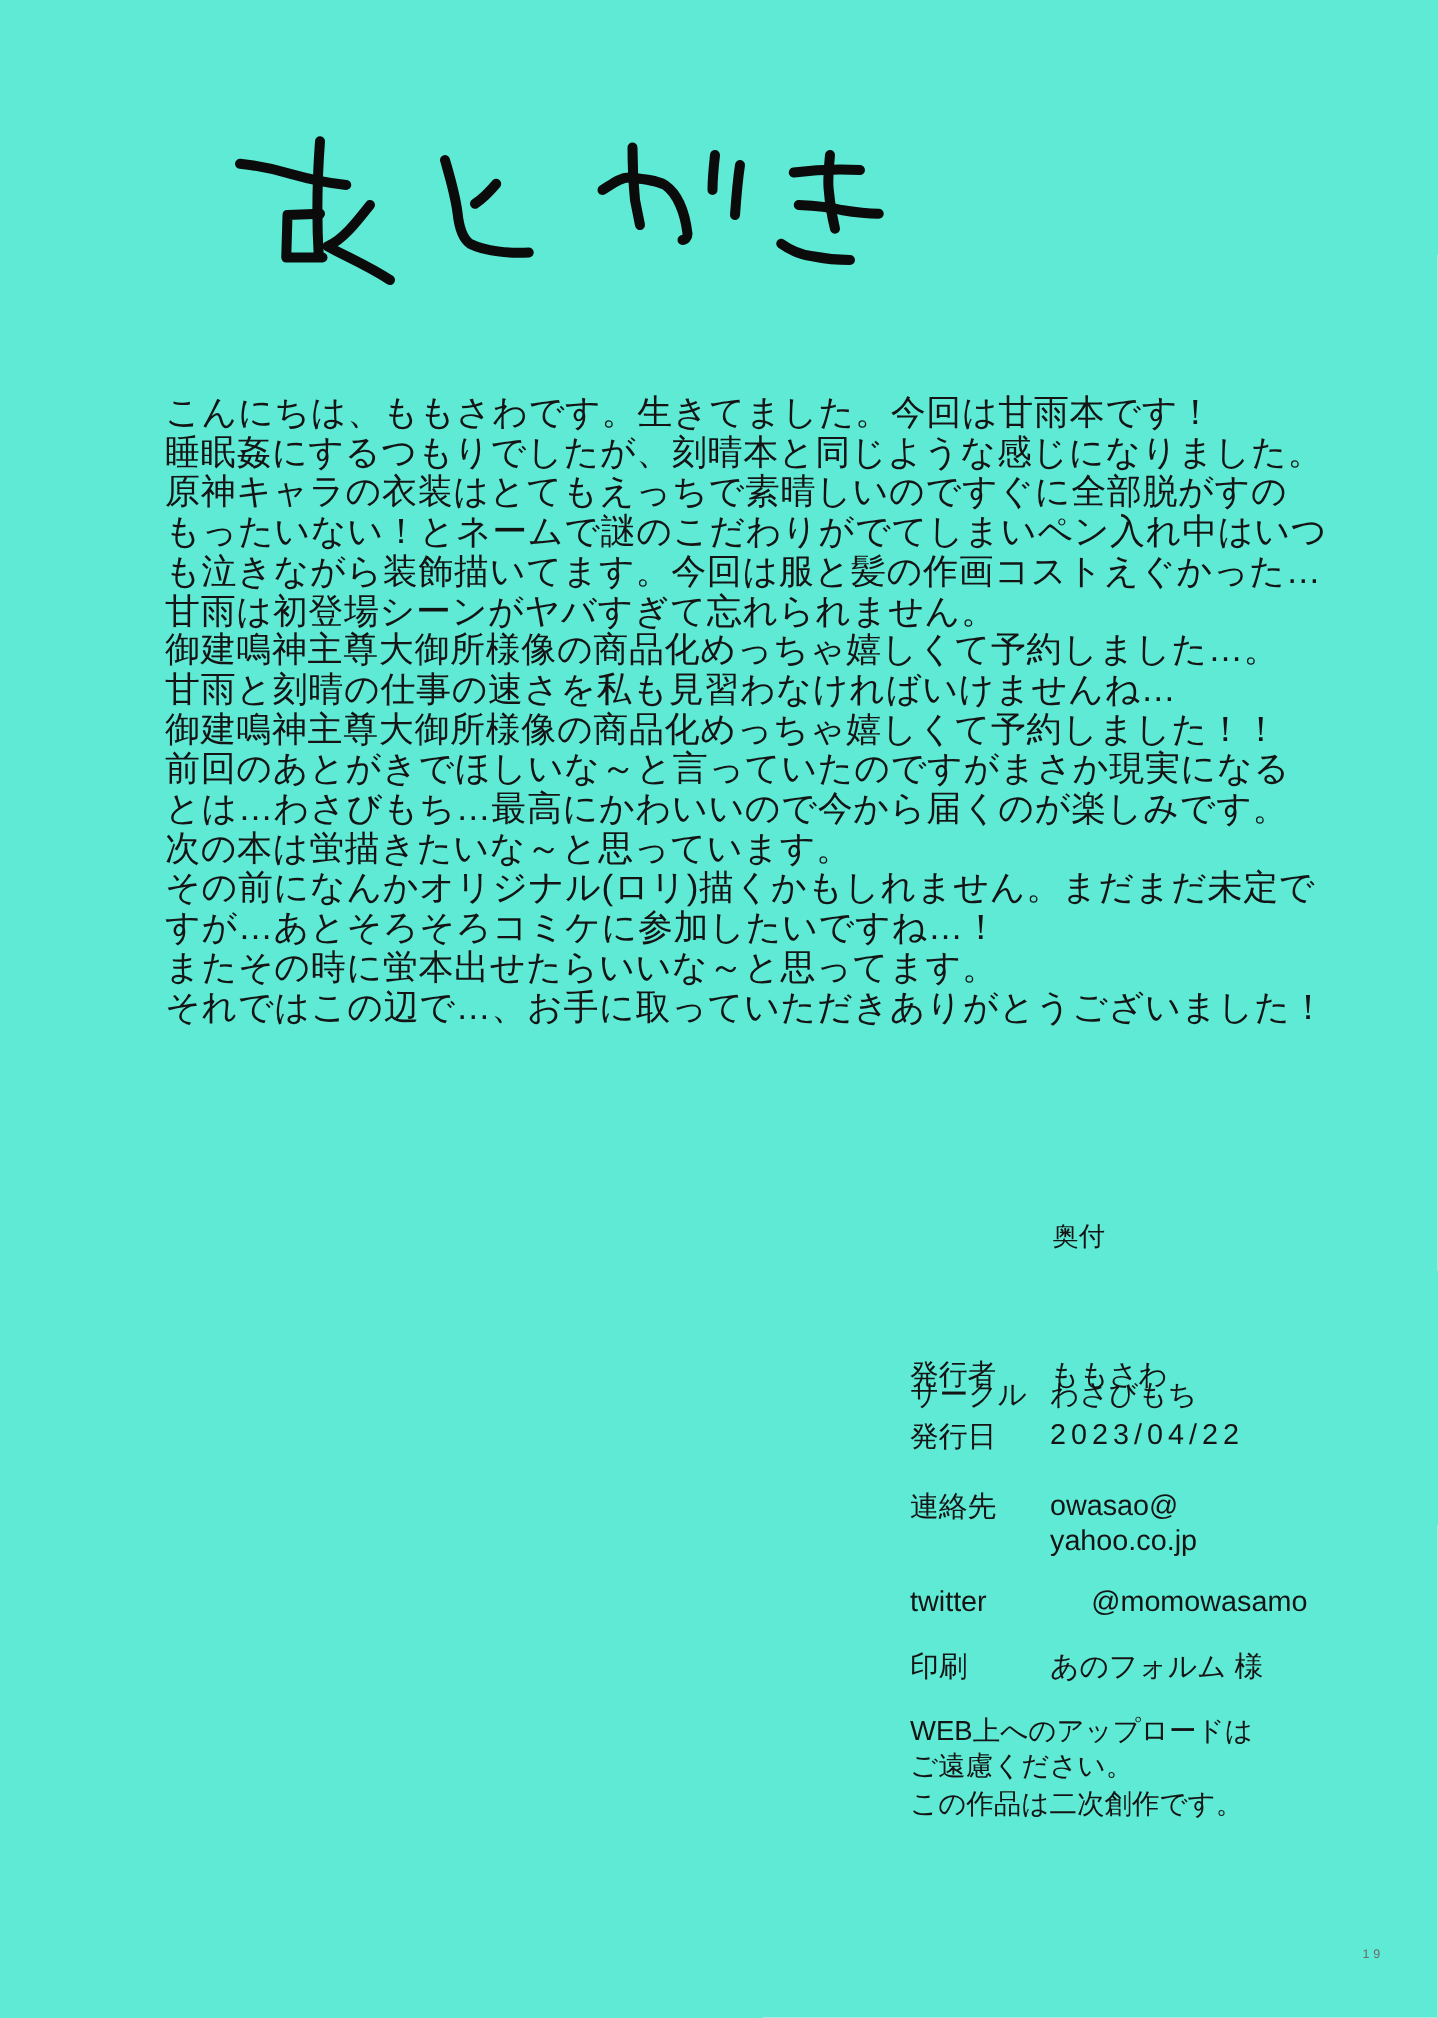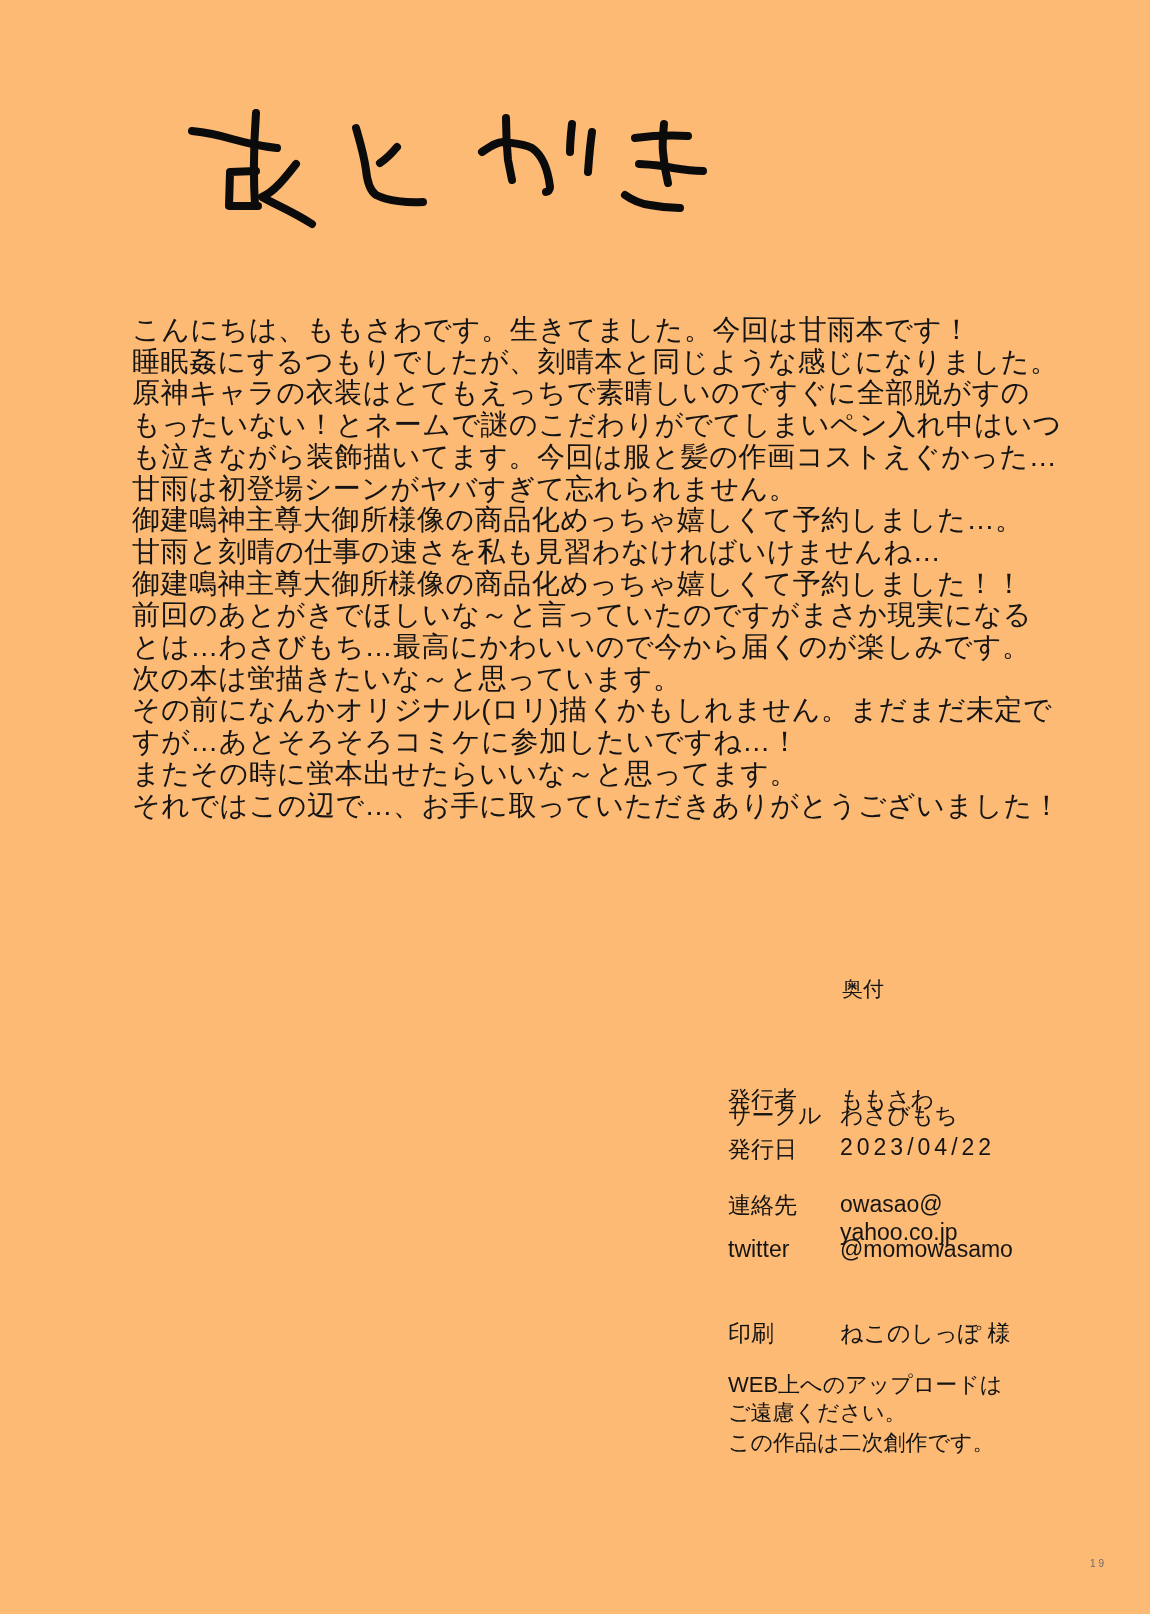--- a/index.html
+++ b/index.html
@@ -1,21 +1,21 @@
 <!DOCTYPE html>
 <html><head>
 <meta charset="utf-8">
 <style>
   html, body { margin: 0; padding: 0; background: #e8e8e8; }
   .page {
     position: relative;
     width: 1150px;
     height: 1614px;
     margin: 0 auto;
-    background: #fdba74;
+    background: #5eead4;
     overflow: hidden;
     font-family: "Liberation Sans", sans-serif;
     color: #141414;
   }
 
   
   .title-svg {
     position: absolute;
     left: 180px;
     top: 100px;
@@ -56,21 +56,21 @@
     font-size: 23px;
     white-space: nowrap;
   }
   .col-label { flex: 0 0 112px; width: 112px; }
   .col-value { }
   .row-1 { top: 1076px; margin-top: 24px; }
   .row-2 { top: 1084px; align-items: center; }
   .row-3 { top: 1134px; }
   .row-4 { top: 1190px; }
   .row-4 .col-value div { line-height: 28px; }
-  .row-5 { top: 1236px; }
+  .row-5 { top: 1268px; gap: 33px; }
   .row-6 { top: 1318px; }
   .spread { letter-spacing: 4px; }
 
   .notice {
     position: absolute;
     left: 728px;
     top: 1371px;
     font-size: 22px;
     line-height: 28px;
     white-space: nowrap;
@@ -156,21 +156,21 @@
     </div>
   </div>
 
   <div class="col-row row-5">
     <div class="col-label">twitter</div>
     <div class="col-value">@momowasamo</div>
   </div>
 
   <div class="col-row row-6">
     <div class="col-label">印刷</div>
-    <div class="col-value">ねこのしっぽ 様</div>
+    <div class="col-value">あのフォルム 様</div>
   </div>
 
   <div class="notice">
     <div>WEB上へのアップロードは</div>
     <div>ご遠慮ください。</div>
     <div class="derivative">この作品は二次創作です。</div>
   </div>
 
   <div class="page-number">19</div>
 

